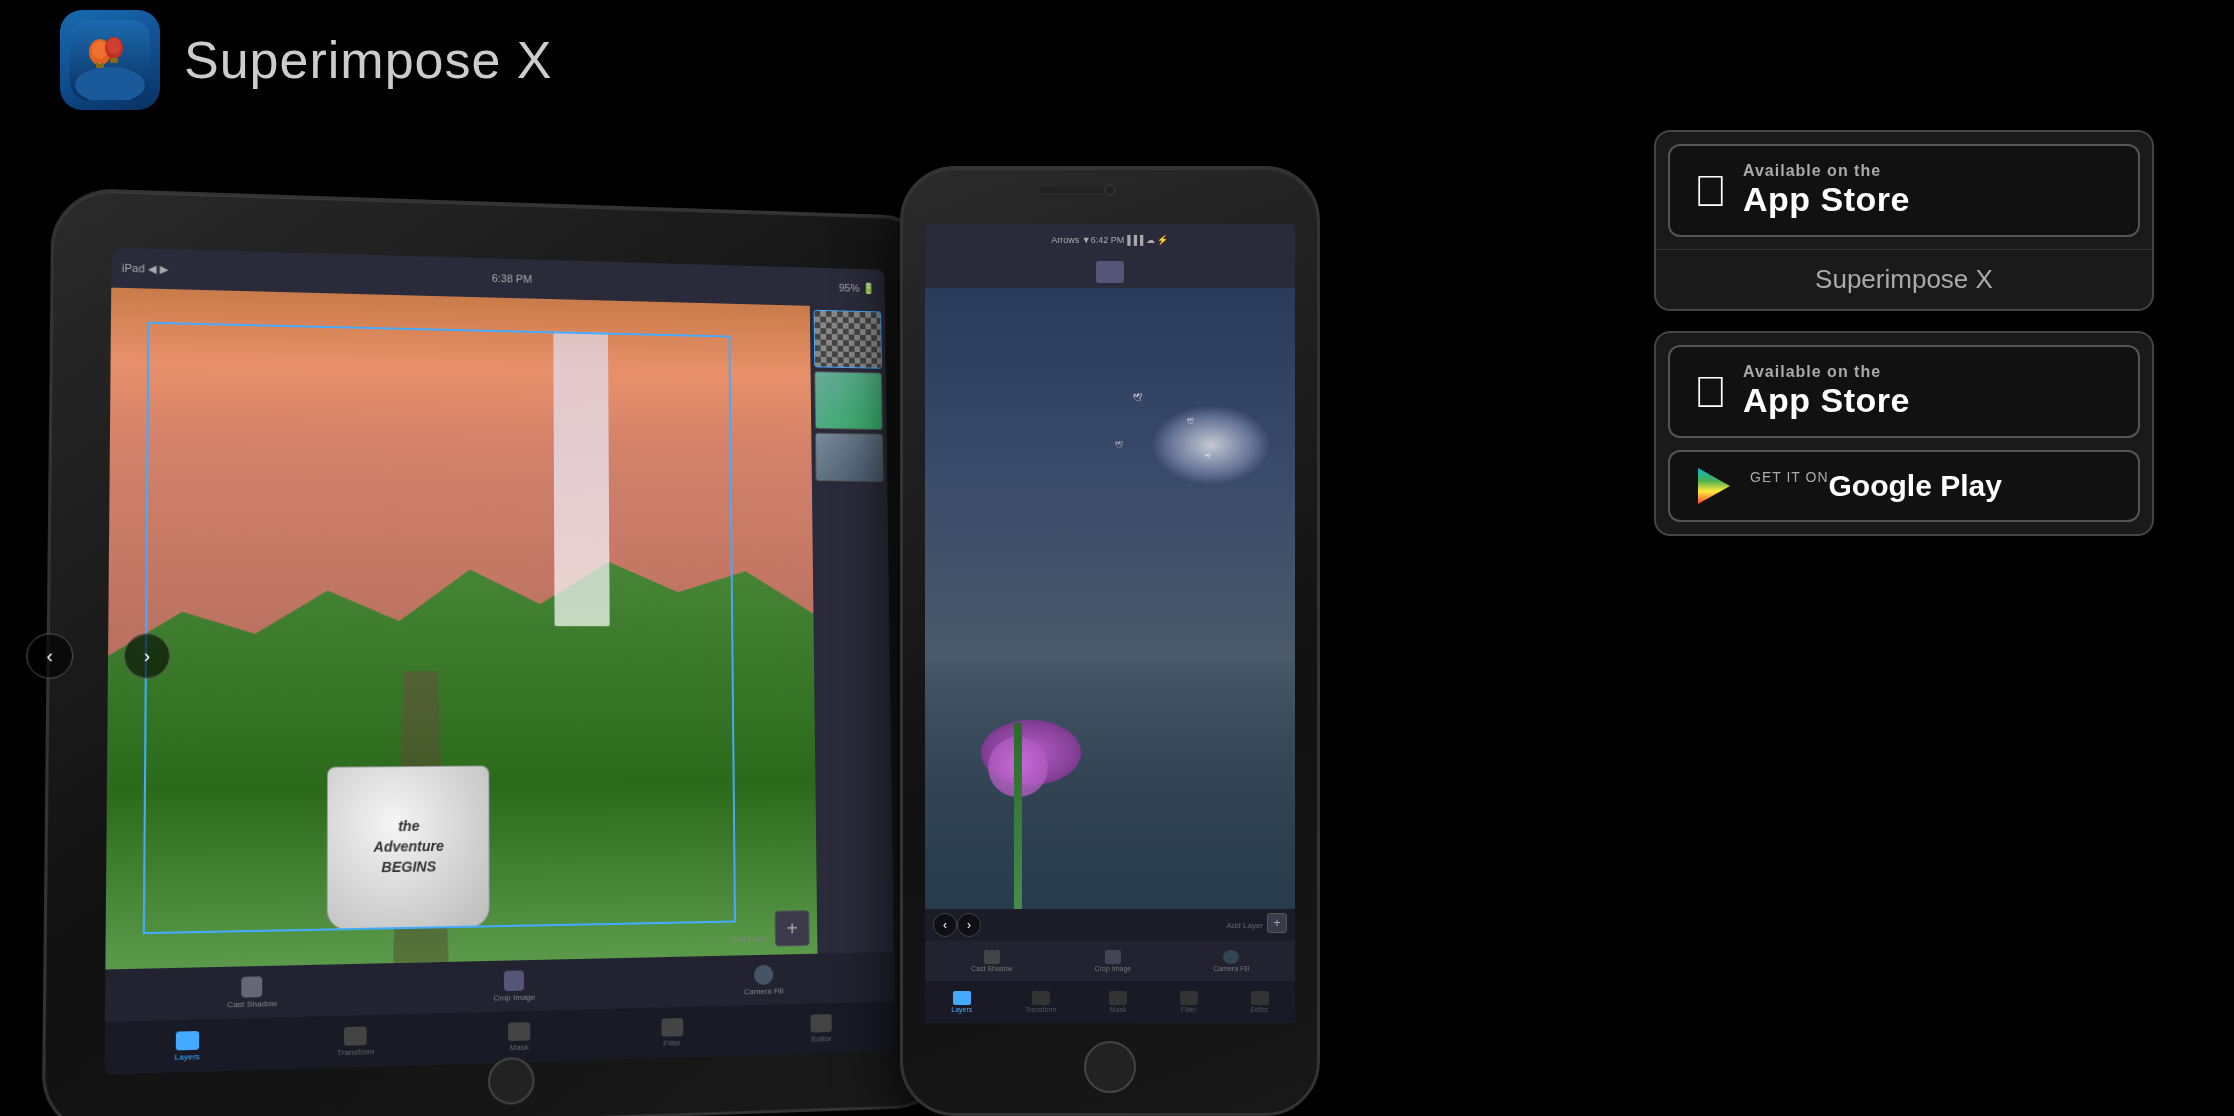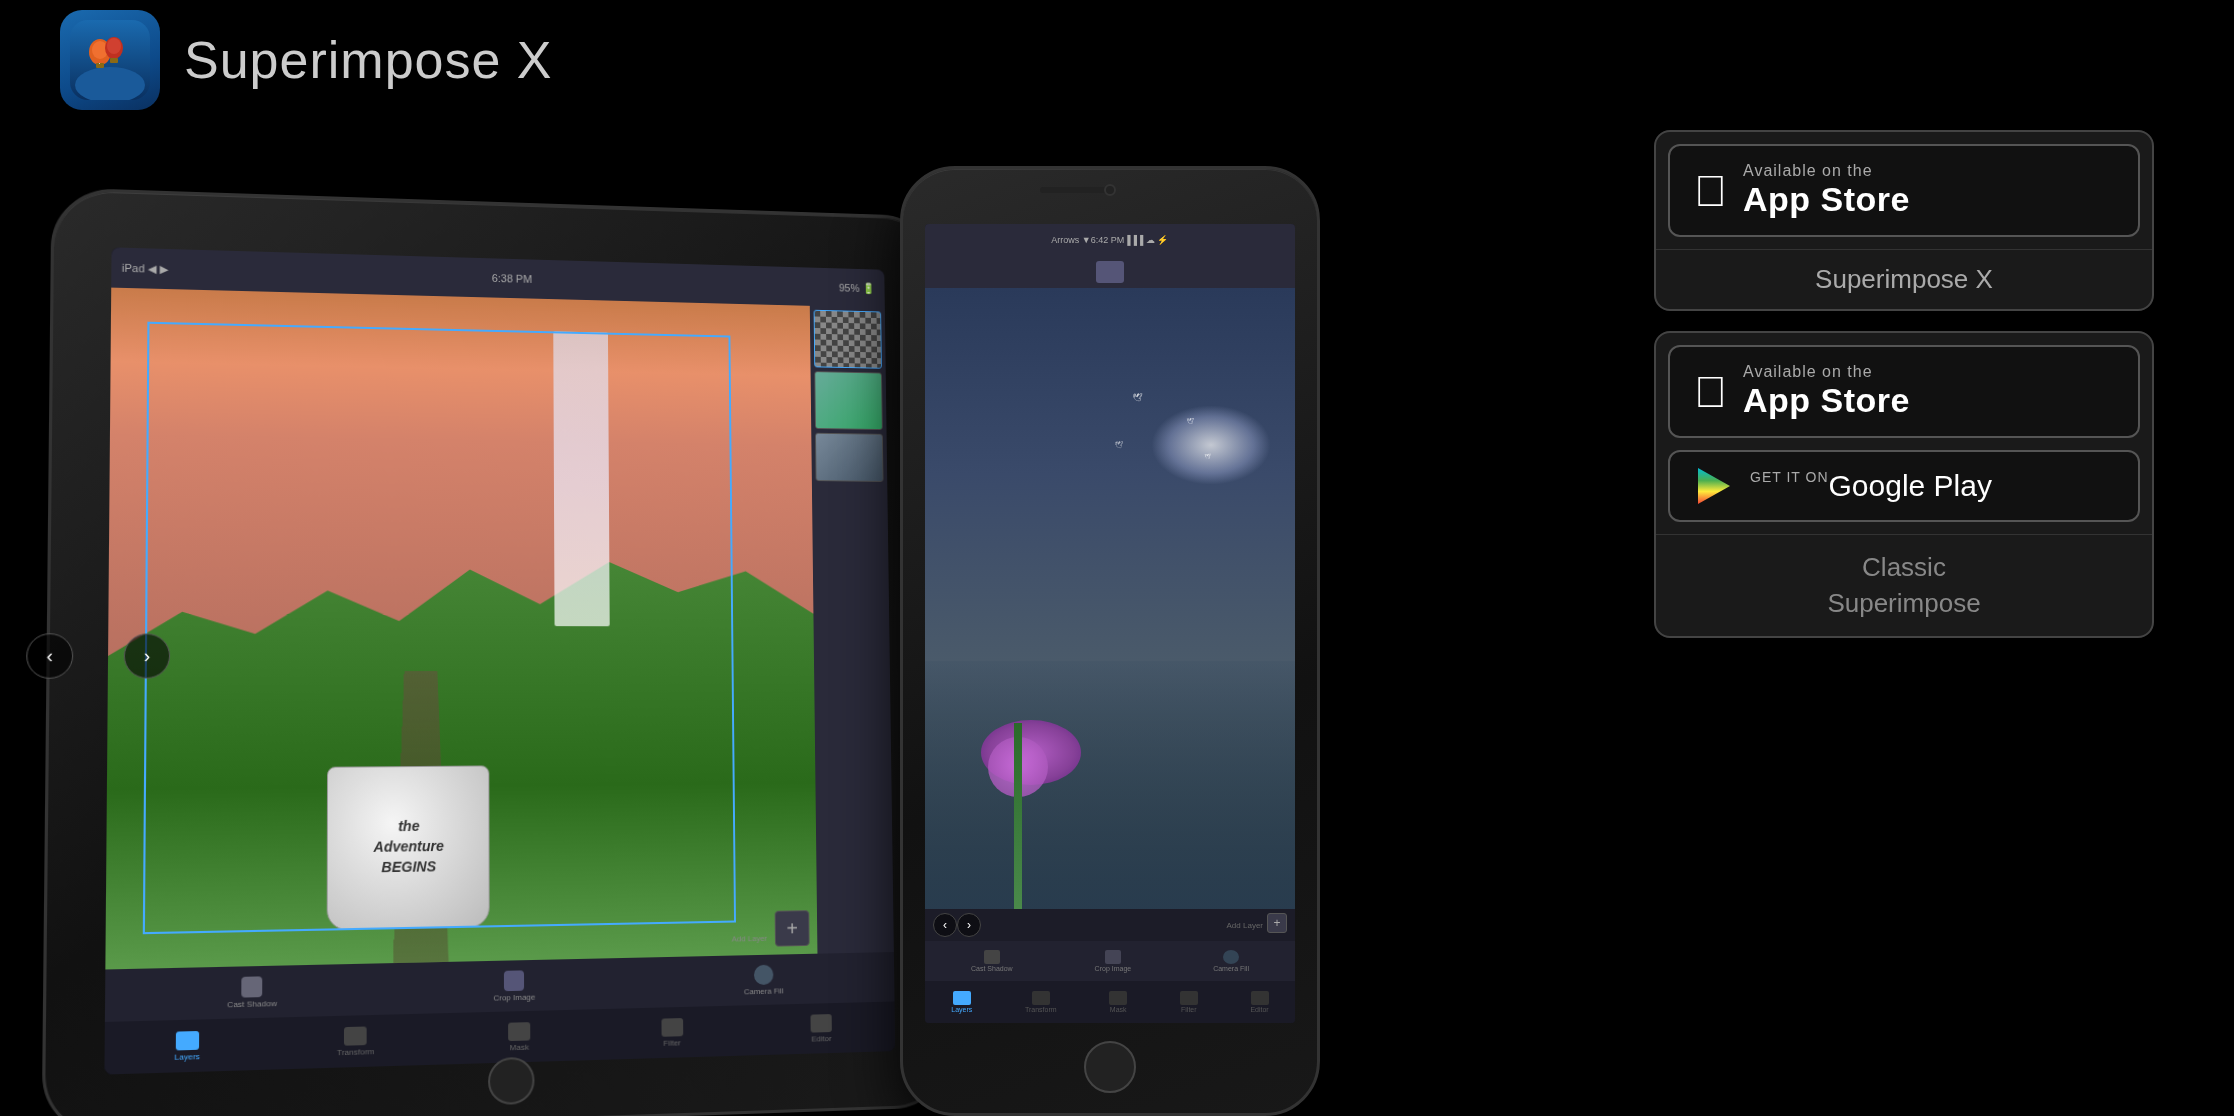--- a/index.html
+++ b/index.html
@@ -449,20 +449,21 @@
       line-height: 1;
     }
     .store-btn-text {
       display: flex;
       flex-direction: column;
     }
     .store-btn-subtitle {
       font-size: 16px;
       color: #aaa;
       letter-spacing: 1px;
+      font-weight: bold;
     }
     .store-btn-title {
       font-size: 34px;
       font-weight: bold;
       letter-spacing: 0.5px;
     }
     .store-app-name {
       text-align: center;
       font-size: 26px;
       color: #aaa;
@@ -495,21 +496,21 @@
       flex-direction: row;
     }
     .google-play-subtitle {
       font-size: 14px;
       color: #aaa;
       letter-spacing: 1px;
       text-transform: uppercase;
     }
     .google-play-title {
       font-size: 30px;
-      font-weight: normal;
+      font-weight: bold;
     }
     .store-classic-name {
       text-align: center;
       font-size: 26px;
       color: #888;
       padding: 14px;
       border-top: 1px solid #333;
       line-height: 1.4;
     }
 
@@ -758,19 +759,15 @@
               <stop offset="100%" stop-color="#F44336"></stop>
             </linearGradient>
           </defs>
         </svg>
       </div>
       <div class="google-play-btn-text">
         <span class="google-play-subtitle">GET IT ON</span>
         <span class="google-play-title">Google Play</span>
       </div>
     </a>
-    <div class="store-classic-name">
-      <span>Classic</span><br>
-      <span>Superimpose</span>
-    </div>
   </div>
 
 </div>
 
 </body></html>

